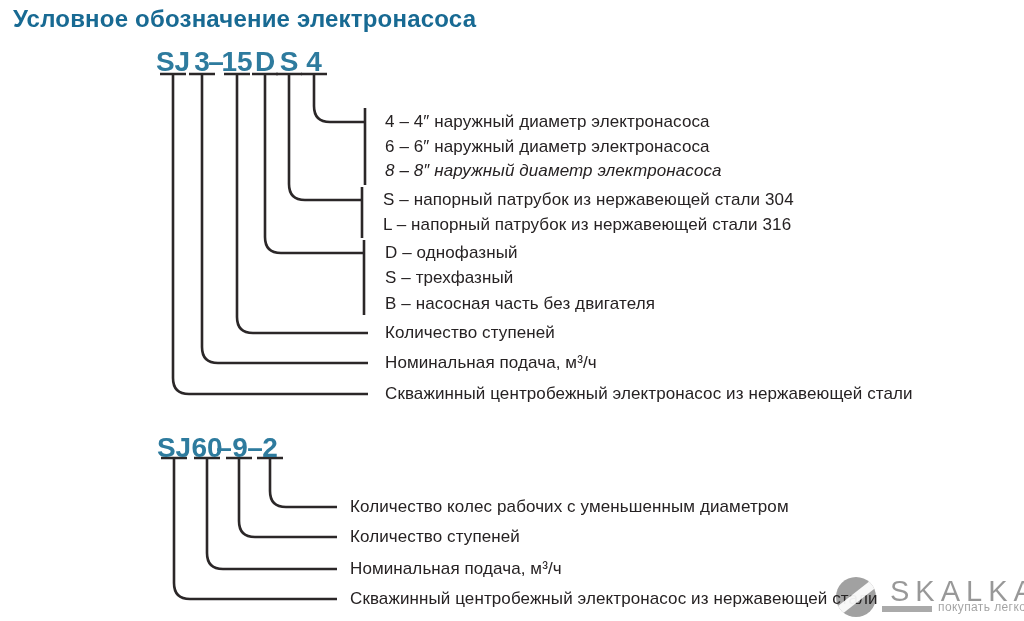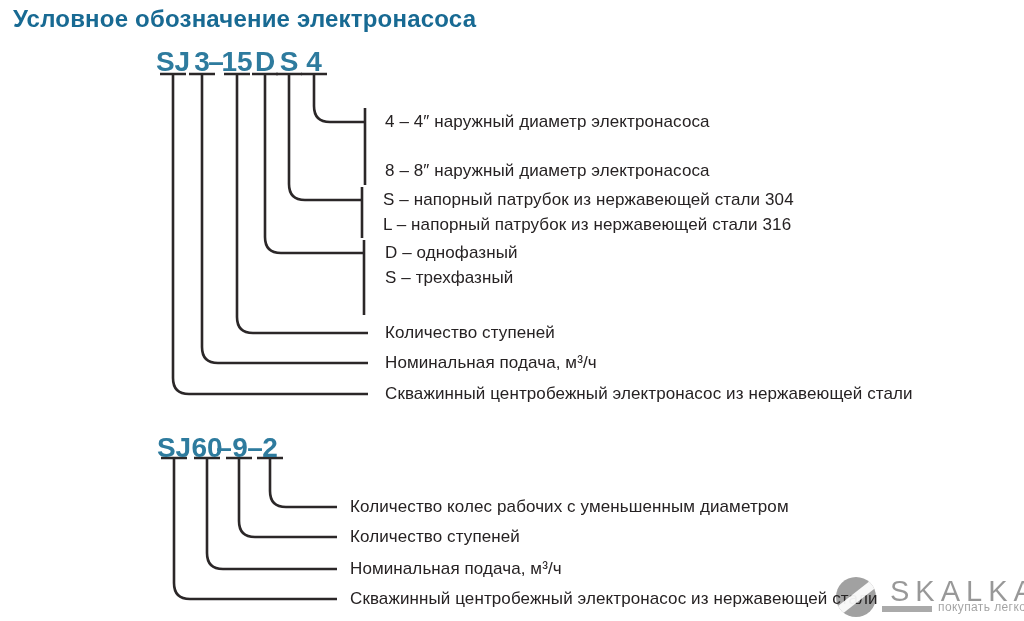--- a/index.html
+++ b/index.html
@@ -73,25 +73,27 @@
 
   <span class="code" style="left:173px; top:46px;">SJ</span>
   <span class="code" style="left:202px; top:46px;">3</span>
   <span class="code" style="left:216px; top:46px;">–</span>
   <span class="code" style="left:237px; top:46px;">15</span>
   <span class="code" style="left:265px; top:46px;">D</span>
   <span class="code" style="left:289px; top:46px;">S</span>
   <span class="code" style="left:314px; top:46px;">4</span>
 
   <div class="lbl" style="left:385px; top:122px;text-align:right;">4 – 4″ наружный диаметр электронасоса</div>
-  <div class="lbl" style="left:385px; top:171px;">8 – 8″ наружный диаметр электронасоса</div>
+  <div class="lbl" style="left:385px; top:147px;">6 – 6″ наружный диаметр электронасоса</div>
+  <div class="lbl" style="left:385px; top:171px;font-style:italic;">8 – 8″ наружный диаметр электронасоса</div>
   <div class="lbl" style="left:383px; top:200px;">S – напорный патрубок из нержавеющей стали 304</div>
   <div class="lbl" style="left:383px; top:225px;">L – напорный патрубок из нержавеющей стали 316</div>
   <div class="lbl" style="left:385px; top:253px;">D – однофазный</div>
   <div class="lbl" style="left:385px; top:278px;">S – трехфазный</div>
+  <div class="lbl" style="left:385px; top:304px;">B – насосная часть без двигателя</div>
   <div class="lbl" style="left:385px; top:333px;">Количество ступеней</div>
   <div class="lbl" style="left:385px; top:363px;">Номинальная подача, м³/ч</div>
   <div class="lbl" style="left:385px; top:394px;">Скважинный центробежный электронасос из нержавеющей стали</div>
 
   <span class="code" style="left:174px; top:432px;">SJ</span>
   <span class="code" style="left:207px; top:432px;">60</span>
   <span class="code" style="left:224px; top:432px;">–</span>
   <span class="code" style="left:240px; top:432px;">9</span>
   <span class="code" style="left:255px; top:432px;">–</span>
   <span class="code" style="left:270px; top:432px;">2</span>

